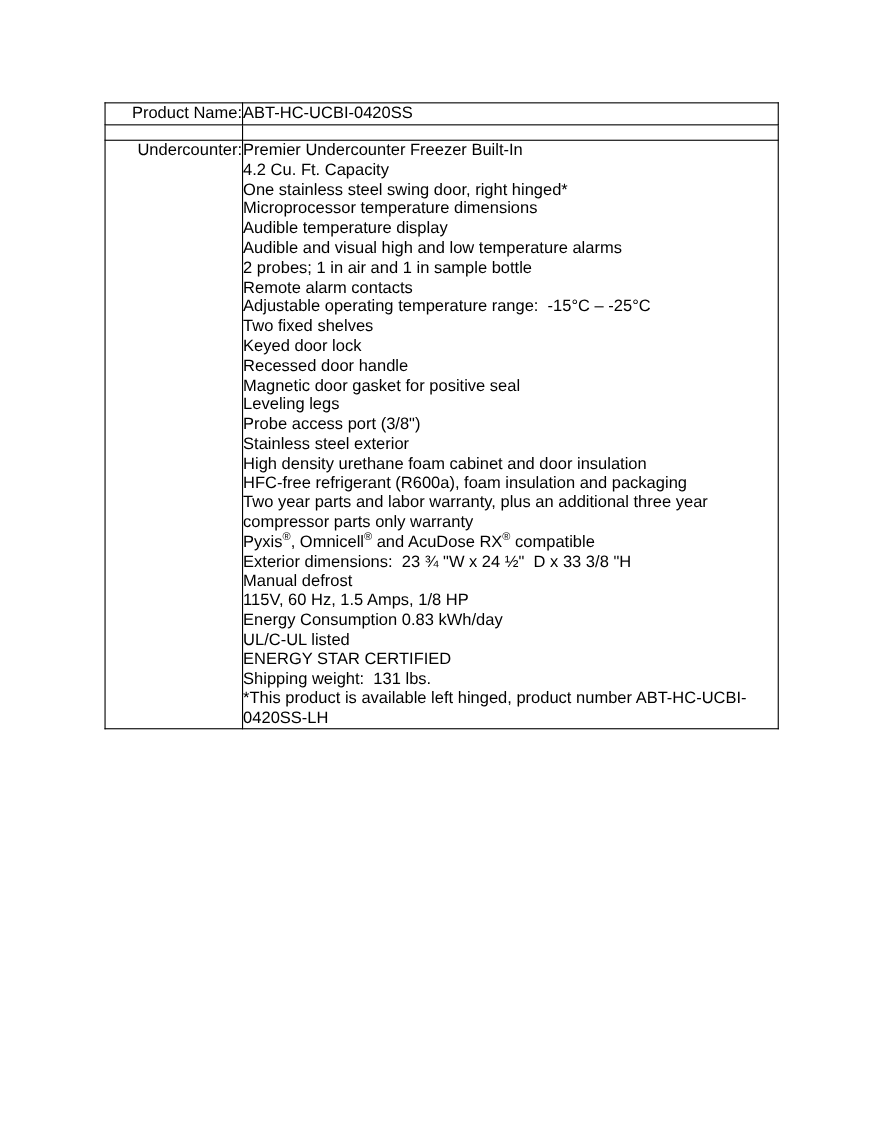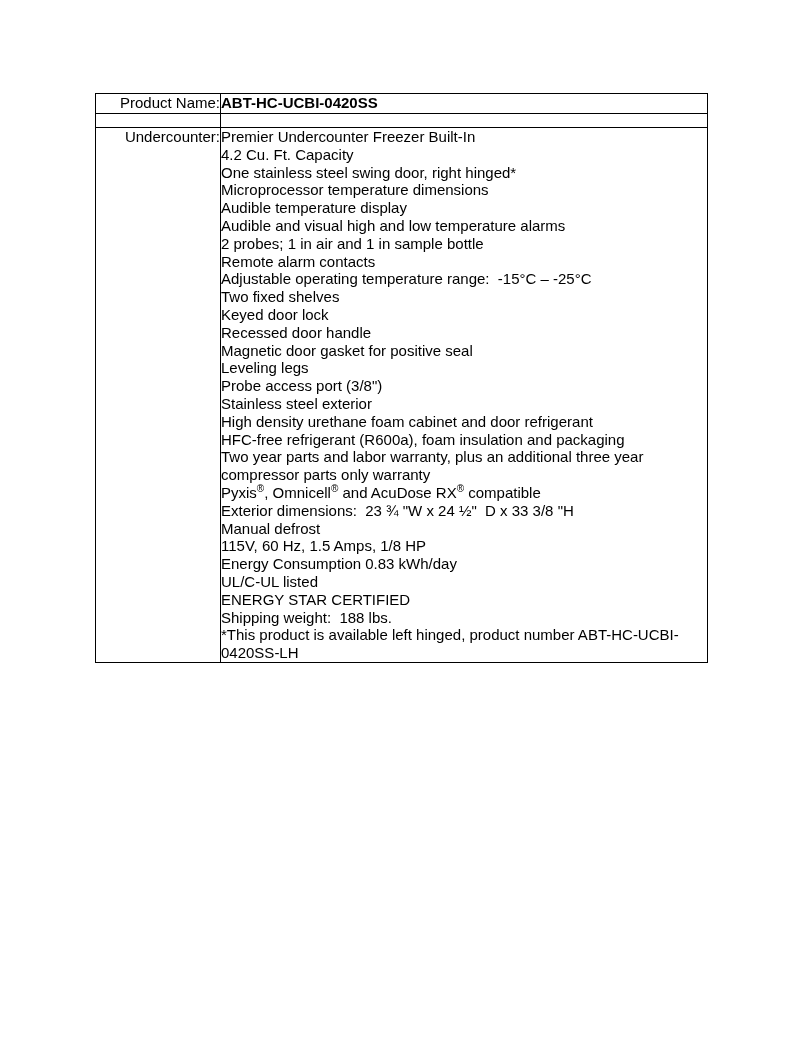--- a/index.html
+++ b/index.html
@@ -45,21 +45,21 @@
     text-align: right;
     padding: 1px 6px 1px 2px;
     line-height: 18px;
     white-space: nowrap;
   }
   .value-cell {
     padding: 1px 6px 2px 7px;
     line-height: 18px;
   }
   .product-name-value {
-    font-weight: bold;
+    font-weight: normal;
   }
   .desc-cell {
     padding: 2px 6px 4px 7px;
   }
   .desc-line {
     line-height: 17.8px;
     white-space: pre-wrap;
   }
   .desc-line sup {
     font-size: 10px;
@@ -97,30 +97,30 @@
               <div class="desc-line">2 probes; 1 in air and 1 in sample bottle</div>
               <div class="desc-line">Remote alarm contacts</div>
               <div class="desc-line">Adjustable operating temperature range:  -15°C – -25°C</div>
               <div class="desc-line">Two fixed shelves</div>
               <div class="desc-line">Keyed door lock</div>
               <div class="desc-line">Recessed door handle</div>
               <div class="desc-line">Magnetic door gasket for positive seal</div>
               <div class="desc-line">Leveling legs</div>
               <div class="desc-line">Probe access port (3/8")</div>
               <div class="desc-line">Stainless steel exterior</div>
-              <div class="desc-line">High density urethane foam cabinet and door refrigerant</div>
+              <div class="desc-line">High density urethane foam cabinet and door insulation</div>
               <div class="desc-line">HFC-free refrigerant (R600a), foam insulation and packaging</div>
               <div class="desc-line">Two year parts and labor warranty, plus an additional three year compressor parts only warranty</div>
               <div class="desc-line">Pyxis<sup>®</sup>, Omnicell<sup>®</sup> and AcuDose RX<sup>®</sup> compatible</div>
               <div class="desc-line">Exterior dimensions:  23 ¾ "W x 24 ½"  D x 33 3/8 "H</div>
               <div class="desc-line">Manual defrost</div>
               <div class="desc-line">115V, 60 Hz, 1.5 Amps, 1/8 HP</div>
               <div class="desc-line">Energy Consumption 0.83 kWh/day</div>
               <div class="desc-line">UL/C-UL listed</div>
               <div class="desc-line">ENERGY STAR CERTIFIED</div>
-              <div class="desc-line">Shipping weight:  188 lbs.</div>
+              <div class="desc-line">Shipping weight:  131 lbs.</div>
               <div class="desc-line">*This product is available left hinged, product number ABT-HC-UCBI-0420SS-LH</div>
             </div>
       </td>
     </tr>
   </tbody>
     </table>
 </div>
 
 </body></html>

